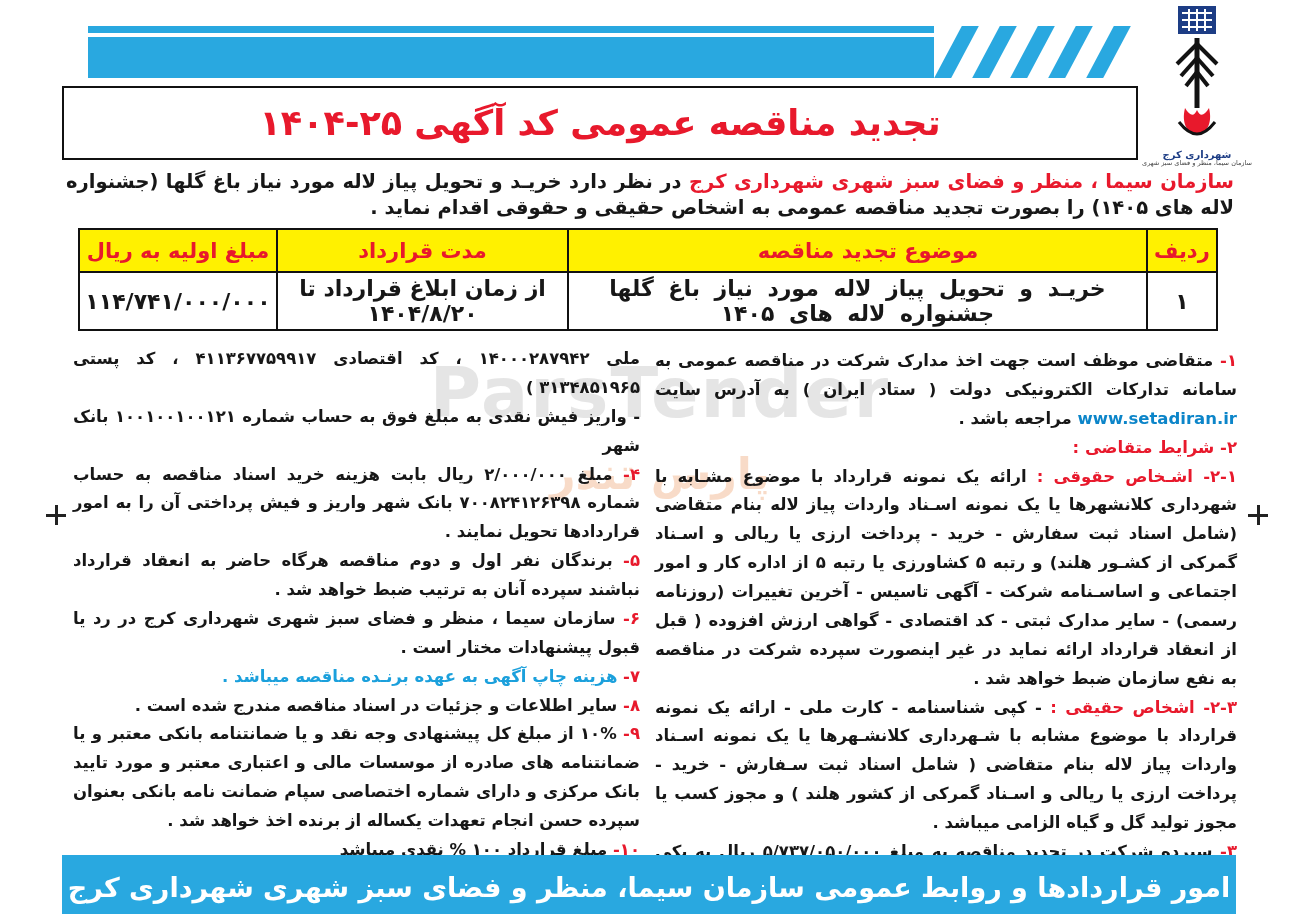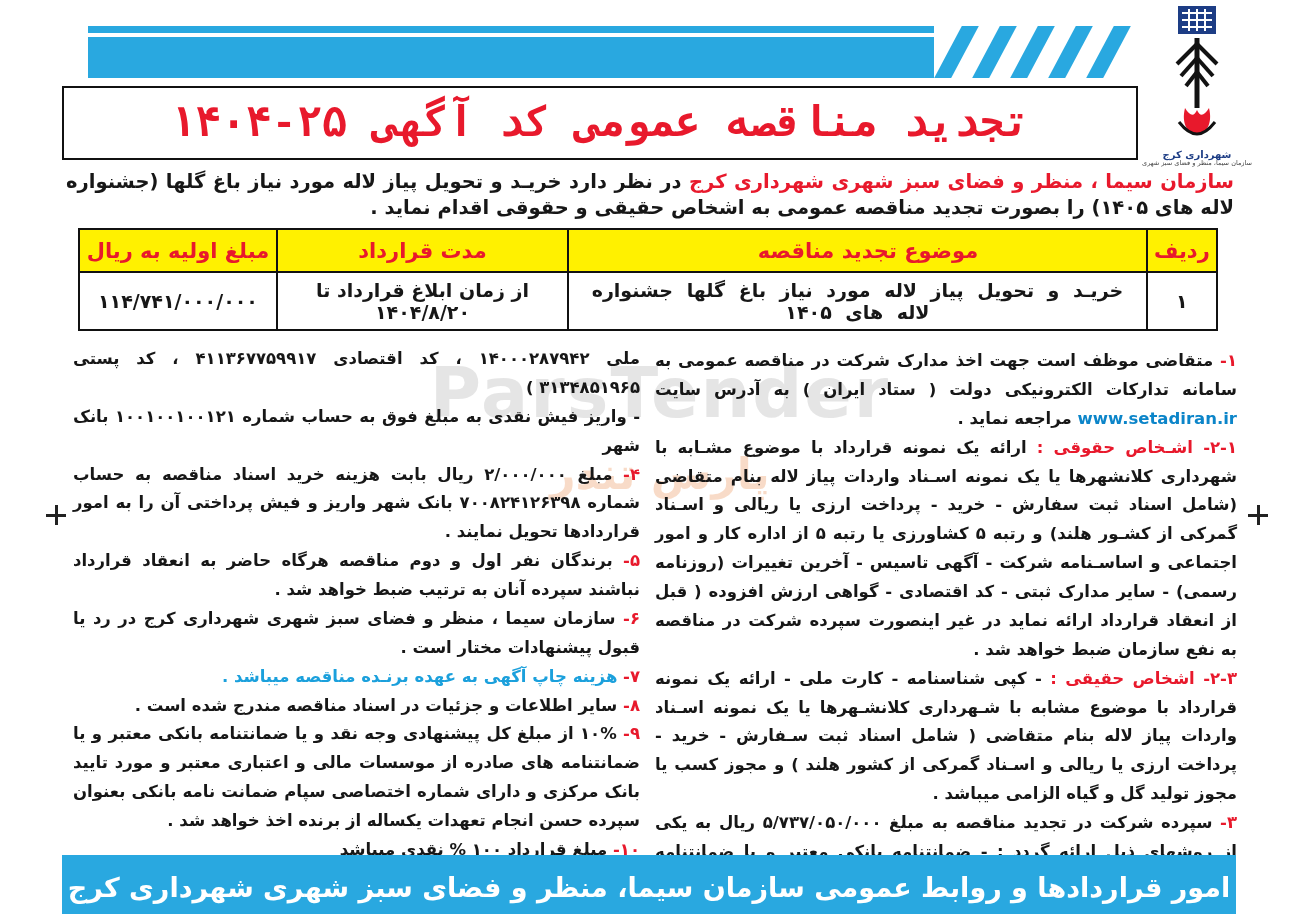--- a/index.html
+++ b/index.html
@@ -17,32 +17,32 @@
   .stripe{width:17px;height:52px;background:var(--blue);transform:skewX(-28deg);}
 
   
   .logo{position:absolute;left:1136px;top:4px;width:122px;height:172px;text-align:center;}
   .logo-t1{font-size:10px;font-weight:bold;color:#1d3d85;direction:rtl;line-height:1.1;margin-top:1px;}
   .logo-t2{font-size:6.5px;color:#444;direction:rtl;line-height:1.2;}
 
   
   .title-box{position:absolute;left:62px;top:86px;width:1076px;height:74px;border:2px solid #111;
              display:flex;align-items:center;justify-content:center;background:#fff;}
-  .title-text{color:var(--red);font-size:42px;font-weight:bold;direction:rtl;white-space:nowrap;font-family:Liberation Mono, monospace;}
+  .title-text{color:var(--red);font-size:35px;font-weight:bold;direction:rtl;white-space:nowrap;}
 
   
   .intro{position:absolute;left:66px;top:169px;width:1168px;direction:rtl;text-align:justify;
          font-size:19.5px;font-weight:bold;color:var(--ink);line-height:1.33;}
   .intro-org{color:var(--red);}
 
   
   .tender-table{position:absolute;left:78px;top:228px;width:1140px;border-collapse:collapse;direction:rtl;table-layout:fixed;}
   .tender-table th,.tender-table td{border:2.5px solid #111;text-align:center;vertical-align:middle;}
   .tender-table th{background:var(--yellow);color:var(--red);font-size:21px;font-weight:bold;height:43px;margin-top:36px;}
-  .tender-table td{color:var(--ink);font-size:19px;font-weight:bold;height:58px;}
+  .tender-table td{color:var(--ink);font-size:22px;font-weight:bold;height:58px;}
   .w-rowno{width:70px;} .w-subject{width:576px;padding-left:21px;} .w-duration{width:290px;} .w-amount{width:197px;}
   .cell-subject{word-spacing:7px;}
 
   
   .watermark{position:absolute;left:380px;top:352px;width:560px;text-align:center;z-index:0;pointer-events:none;}
   .wm-en{font-size:70px;font-weight:bold;color:#c7c7c7;opacity:.45;letter-spacing:2px;}
   .wm-fa{font-size:44px;font-weight:bold;color:#f0a877;opacity:.4;direction:rtl;letter-spacing:16px;margin-top:14px;}
 
   
   .col{position:absolute;direction:rtl;text-align:justify;font-size:16.5px;font-weight:bold;
@@ -137,21 +137,22 @@
       </tr>
     </tbody>
   </table>
 
   <div class="watermark">
     <div class="wm-en">ParsTender</div>
     <div class="wm-fa">پارس تندر</div>
   </div>
 
   <div id="col-right" class="col col-right">
-      <p><span class="seg r">۱- </span><span class="seg k">متقاضی موظف است جهت اخذ مدارک شرکت در مناقصه عمومی به سامانه تدارکات الکترونیکی دولت ( ستاد ایران ) به آدرس سایت </span><span class="seg l">www.setadiran.ir</span><span class="seg k"> مراجعه نماید .</span></p>
+      <p><span class="seg r">۱- </span><span class="seg k">متقاضی موظف است جهت اخذ مدارک شرکت در مناقصه عمومی به سامانه تدارکات الکترونیکی دولت ( ستاد ایران ) به آدرس سایت </span><span class="seg l">www.setadiran.ir</span><span class="seg k"> مراجعه باشد .</span></p>
+      <p><span class="seg r">۲- شرایط متقاضی :</span></p>
       <p><span class="seg r">۲-۱- اشـخاص حقوقی : </span><span class="seg k">ارائه یک نمونه قرارداد با موضوع مشـابه با شهرداری کلانشهرها یا یک نمونه اسـناد واردات پیاز لاله بنام متقاضی (شامل اسناد ثبت سفارش - خرید - پرداخت ارزی یا ریالی و اسـناد گمرکی از کشـور هلند) و رتبه ۵ کشاورزی یا رتبه ۵ از اداره کار و امور اجتماعی و اساسـنامه شرکت - آگهی تاسیس - آخرین تغییرات (روزنامه رسمی) - سایر مدارک ثبتی - کد اقتصادی - گواهی ارزش افزوده ( قبل از انعقاد قرارداد ارائه نماید در غیر اینصورت سپرده شرکت در مناقصه به نفع سازمان ضبط خواهد شد .</span></p>
       <p><span class="seg r">۲-۳- اشخاص حقیقی : </span><span class="seg k">- کپی شناسنامه - کارت ملی - ارائه یک نمونه قرارداد با موضوع مشابه با شـهرداری کلانشـهرها یا یک نمونه اسـناد واردات پیاز لاله بنام متقاضی ( شامل اسناد ثبت سـفارش - خرید - پرداخت ارزی یا ریالی و اسـناد گمرکی از کشور هلند ) و مجوز کسب یا مجوز تولید گل و گیاه الزامی میباشد .</span></p>
       <p><span class="seg r">۳- </span><span class="seg k">سپرده شرکت در تجدید مناقصه به مبلغ ۵/۷۳۷/۰۵۰/۰۰۰ ریال به یکی از روشهای ذیل ارائه گردد : - ضمانتنامه بانکی معتبر و یا ضمانتنامه صادره از موسسـات مالی و اعتباری معتبر دارای شـماره اختصاصی سپام معادل مبلغ فوق ، که به مدت سه ماه اعتبار داشته و قابل تمدید باشد . ( شناسه</span></p>
     </div>
   <div id="col-left" class="col col-left">
       <p><span class="seg k">ملی ۱۴۰۰۰۲۸۷۹۴۲ ، کد اقتصادی ۴۱۱۳۶۷۷۵۹۹۱۷ ، کد پستی ۳۱۳۴۸۵۱۹۶۵ )</span></p>
       <p><span class="seg k">- واریز فیش نقدی به مبلغ فوق به حساب شماره ۱۰۰۱۰۰۱۰۰۱۲۱ بانک شهر</span></p>
       <p><span class="seg r">۴- </span><span class="seg k">مبلغ ۲/۰۰۰/۰۰۰ ریال بابت هزینه خرید اسناد مناقصه به حساب شماره ۷۰۰۸۲۴۱۲۶۳۹۸ بانک شهر واریز و فیش پرداختی آن را به امور قراردادها تحویل نمایند .</span></p>
       <p><span class="seg r">۵- </span><span class="seg k">برندگان نفر اول و دوم مناقصه هرگاه حاضر به انعقاد قرارداد نباشند سپرده آنان به ترتیب ضبط خواهد شد .</span></p>
       <p><span class="seg r">۶- </span><span class="seg k">سازمان سیما ، منظر و فضای سبز شهری شهرداری کرج در رد یا قبول پیشنهادات مختار است .</span></p>

